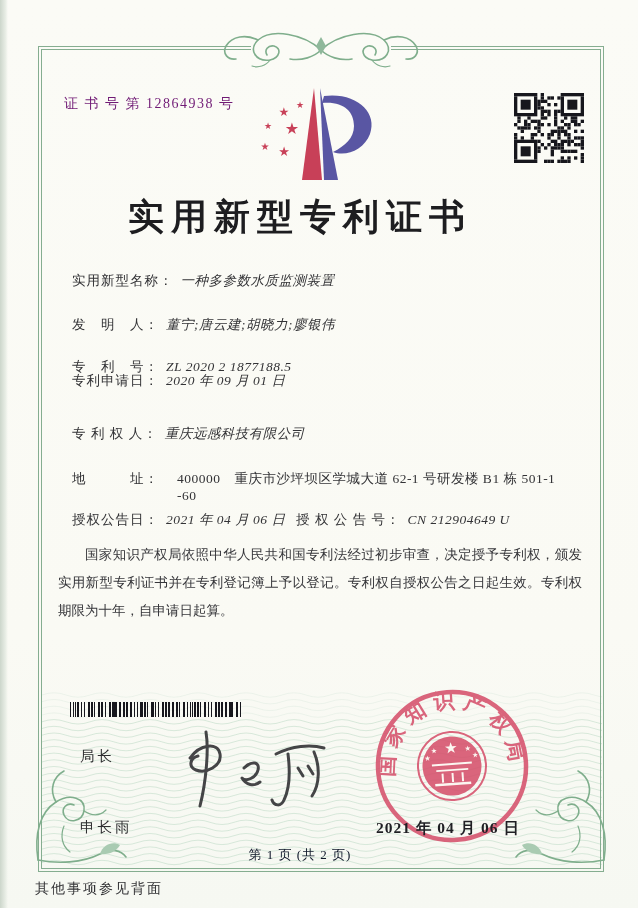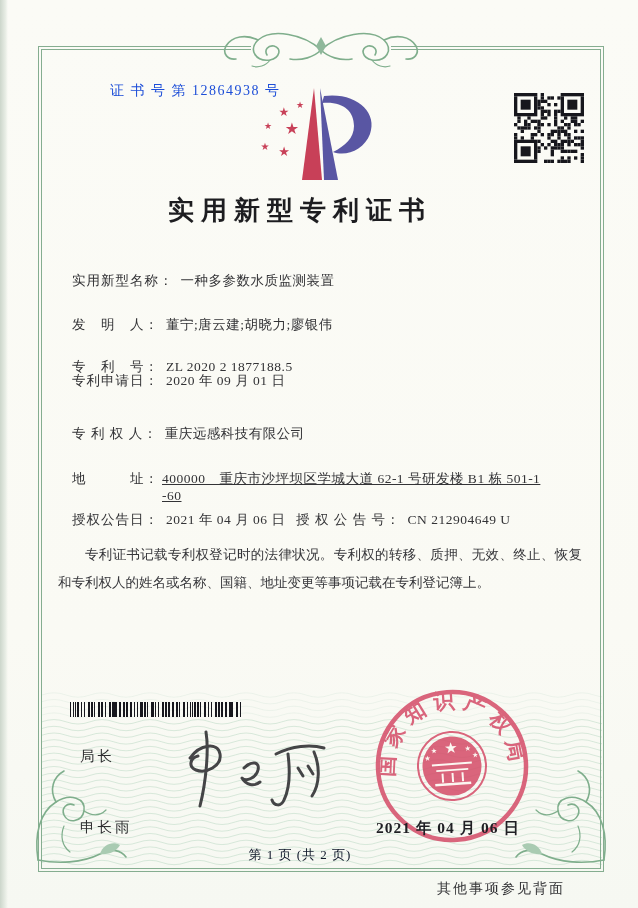--- a/index.html
+++ b/index.html
@@ -9,46 +9,46 @@
     font-family:"Liberation Serif","DejaVu Serif",serif;
     color:#2b2b2e;
   }
   .scan-edge{position:absolute;left:0;top:0;width:8px;height:100%;
     background:linear-gradient(90deg,#ccd6cb,#e9eee6 70%,rgba(255,255,255,0));z-index:6;}
   .border-frame{position:absolute;left:38px;top:46px;width:558px;height:818px;
     border:4px double #85ad90;z-index:1;}
   .guilloche{position:absolute;left:42px;top:690px;width:560px;height:180px;z-index:0;}
   .ornament{position:absolute;z-index:2;}
   .content{position:absolute;z-index:3;}
-  .cert-number{left:64px;top:82px;font-size:14px;letter-spacing:1.5px;color:#1d4ed8;margin-left:46px;}
+  .cert-number{left:64px;top:95px;font-size:14px;letter-spacing:1.5px;color:#701a75;}
   .logo{left:250px;top:84px;}
   .qr{left:514px;top:93px;}
-  .title{left:35px;top:193px;width:530px;text-align:center;font-size:26px;font-weight:bold;
+  .title{left:35px;top:193px;width:530px;text-align:center;font-size:36px;font-weight:bold;
     letter-spacing:7px;color:#1d1d20;}
   .frow{position:absolute;left:72px;font-size:13.5px;letter-spacing:.5px;color:#333336;
     white-space:nowrap;z-index:3;}
   .flabel{letter-spacing:1px;}
-  .fvalue{margin-left:7px;}
-  .addr-val{display:inline-block;vertical-align:top;white-space:normal;width:420px;margin-left:3px;text-decoration:underline;}
+  .fvalue{margin-left:7px;font-style:italic;}
+  .addr-val{display:inline-block;vertical-align:top;white-space:normal;width:420px;margin-left:18px;}
   .paras{left:58px;top:541px;width:524px;font-size:13.5px;line-height:28.2px;
     text-align:justify;color:#36363a;}
   .paras p{margin:0;text-indent:2em;}
   .barcode{left:70px;top:702px;width:172px;height:15px;
     background:
       repeating-linear-gradient(90deg,#17171d 0 1.5px,rgba(0,0,0,0) 1.5px 3px,#17171d 3px 4.2px,rgba(0,0,0,0) 4.2px 7px,#17171d 7px 9px,rgba(0,0,0,0) 9px 10.6px),
       repeating-linear-gradient(90deg,rgba(0,0,0,0) 0 5px,#17171d 5px 6px,rgba(0,0,0,0) 6px 13px);
     z-index:3;}
   .signer{left:80px;font-size:14.5px;letter-spacing:3px;color:#2e2e30;z-index:3;font-family:Liberation Serif, serif;}
   .sig{left:148px;top:724px;z-index:4;}
   .seal{left:372px;top:686px;z-index:4;}
   .seal-date{left:376px;top:818px;font-size:15.5px;font-weight:bold;letter-spacing:1px;
     color:#1f1f24;z-index:5;}
   .page-ind{left:35px;top:846px;width:530px;text-align:center;font-size:13px;
     letter-spacing:1px;color:#0f172a;}
-  .back-note{left:35px;top:880px;width:530px;text-align:right;font-size:14px;
+  .back-note{left:35px;top:880px;width:530px;text-align:left;font-size:14px;
     letter-spacing:2px;color:#333336;z-index:6;}
 </style>
 </head>
 <body>
 
 <div>
 
   <div class="scan-edge"></div>
 
   <div class="border-frame"></div>
@@ -294,21 +294,21 @@
     <span class="flabel" style="vertical-align:top">地　　　址：</span><span class="addr-val"><span>400000　重庆市沙坪坝区学城大道 62-1 号研发楼 B1 栋 501-1</span><br><span>-60</span></span>
   </div>
   <div class="frow" style="top:511px">
     <span class="flabel">授权公告日：</span><span class="fvalue">2021 年 04 月 06 日</span>
   </div>
   <div class="frow" style="top:511px;left:296px">
     <span class="flabel">授 权 公 告 号：</span><span class="fvalue">CN 212904649 U</span>
   </div>
 
   <div class="content paras">
-    <p>专利证书记载专利权登记时的法律状况。专利权的转移、质押、无效、终止、恢复和专利权人的姓名或名称、国籍、地址变更等事项记载在专利登记簿上。</p>
+    <p>国家知识产权局依照中华人民共和国专利法经过初步审查，决定授予专利权，颁发实用新型专利证书并在专利登记簿上予以登记。专利权自授权公告之日起生效。专利权期限为十年，自申请日起算。</p>
   </div>
 
   <div class="content barcode"></div>
 
   <div class="content signer" style="top:747px">局长</div>
   <div class="content signer" style="top:818px">申长雨</div>
 
   <svg class="content sig" width="185" height="90" viewBox="0 0 185 90">
     <g fill="none" stroke="#26262a" stroke-width="3" stroke-linecap="round" stroke-linejoin="round" opacity="0.85">
       <path d="M42,34 C52,20 70,18 72,30 C74,42 58,50 48,46 C40,43 42,34 50,32"></path>

